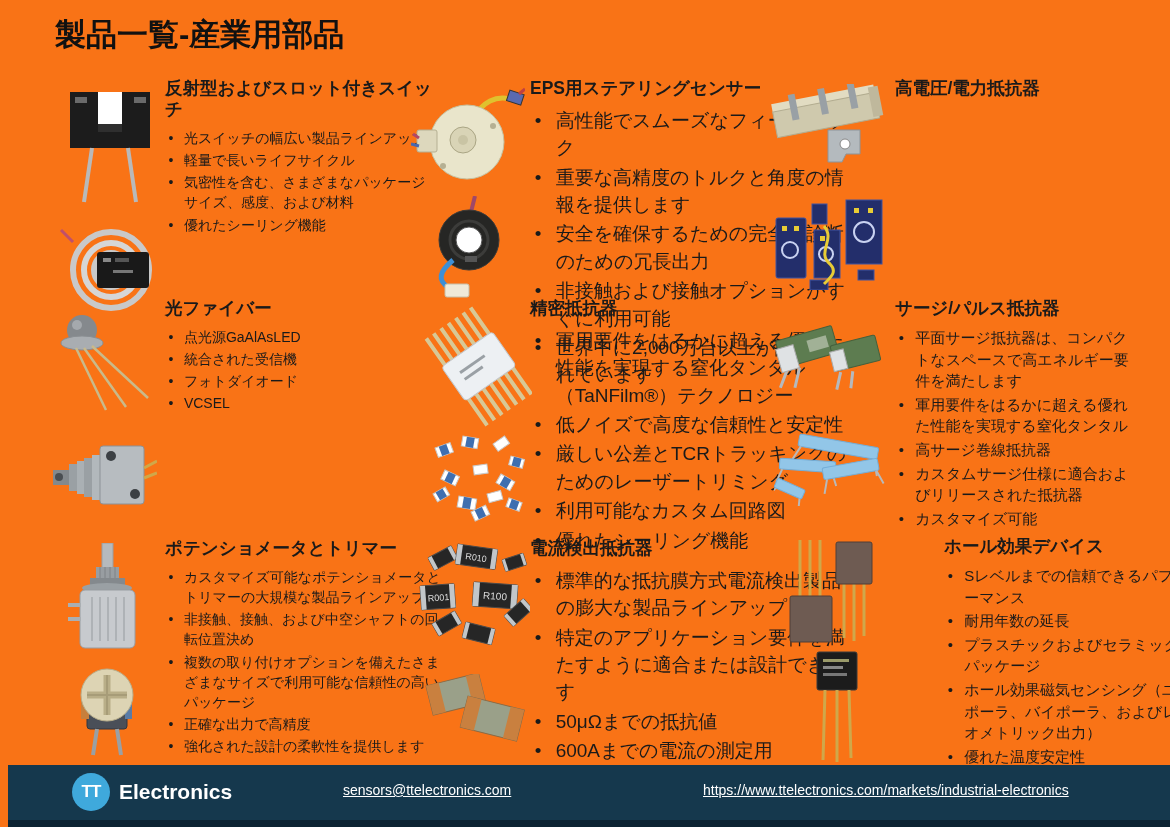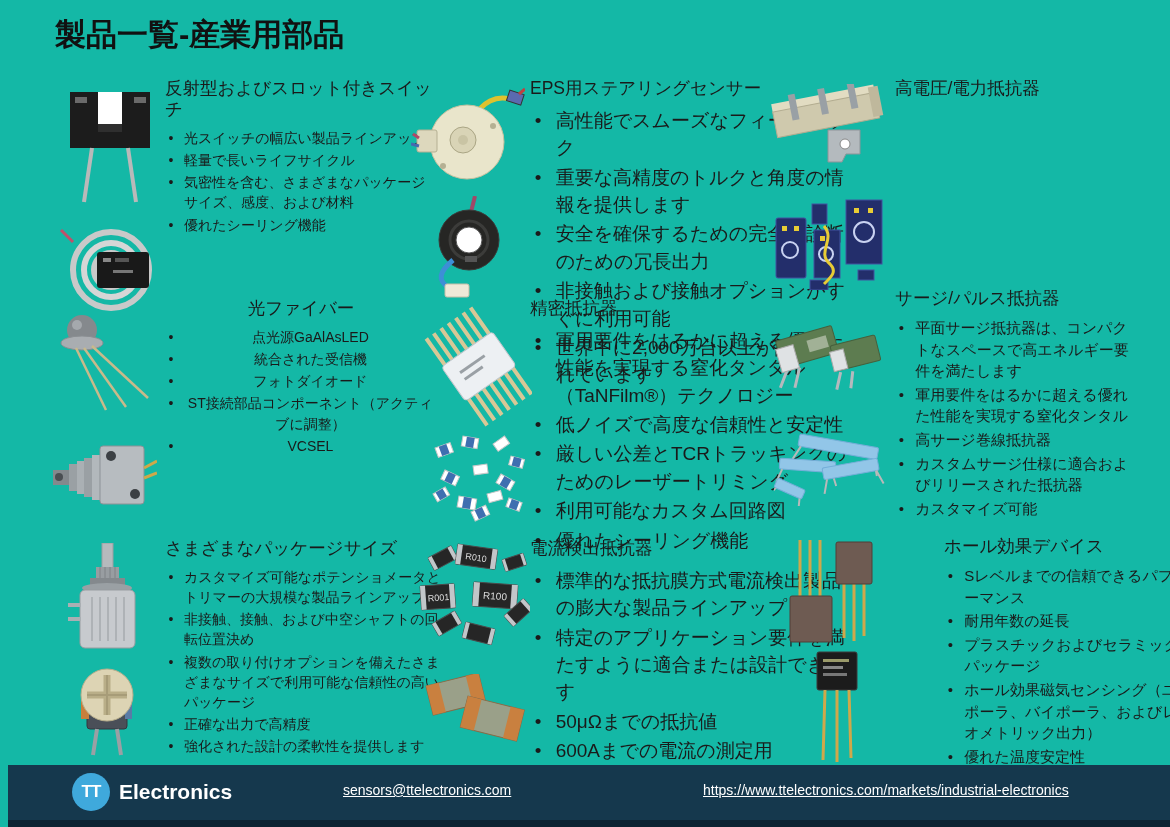--- a/index.html
+++ b/index.html
@@ -1,29 +1,29 @@
 <!DOCTYPE html>
 <html><head>
 <meta charset="utf-8">
 <style>
   html,body{margin:0;padding:0;background:#ffffff;}
-  .page{position:relative;width:1170px;height:827px;background:#14b8a6;overflow:hidden;
+  .page{position:relative;width:1170px;height:827px;background:#f97316;overflow:hidden;
         font-family:"Liberation Sans","DejaVu Sans",sans-serif;color:#1a1a1a;}
   .page-title{position:absolute;left:55px;top:14px;margin:0;font-size:31px;font-weight:700;color:#111;}
   .txt{position:absolute;}
-  .txt h2{margin:0 0 8px 0;font-size:17.5px;font-weight:400;line-height:1.2;}
+  .txt h2{margin:0 0 8px 0;font-size:17.5px;font-weight:700;line-height:1.2;}
   .txt ul{margin:0;padding:0;list-style:none;}
   .txt li{position:relative;padding-left:1.35em;margin:0 0 2px 0;line-height:1.44;}
   .txt li::before{content:"\2022";position:absolute;left:0.25em;}
   .txt-s1{left:165px;top:78px;width:272px;font-size:14px;}
   .txt-s2{left:530px;top:78px;width:316px;font-size:19px;}
   .txt-s3{left:895px;top:78px;width:248px;font-size:15px;}
-  .txt-s4{left:165px;top:298px;width:272px;font-size:14px;text-align:center;}
+  .txt-s4{left:165px;top:298px;width:272px;font-size:14px;}
   .txt-s5{left:530px;top:298px;width:320px;font-size:19px;}
-  .txt-s6{left:895px;top:288px;width:248px;font-size:15px;}
+  .txt-s6{left:895px;top:298px;width:248px;font-size:15px;}
   .txt-s7{left:165px;top:538px;width:284px;font-size:14px;}
   .txt-s8{left:530px;top:538px;width:320px;font-size:19px;}
   .txt-s9{left:944px;top:536px;width:250px;font-size:15px;}
   .imgs{position:absolute;display:flex;flex-direction:column;align-items:center;}
   .img-s1{left:55px;top:88px;gap:18px;}
   .img-s2{left:411px;top:86px;gap:14px;}
   .img-s3{left:766px;top:84px;gap:26px;}
   .img-s4{left:48px;top:310px;gap:22px;}
   .img-s5{left:424px;top:306px;gap:4px;}
   .img-s6{left:770px;top:316px;gap:36px;}
@@ -177,21 +177,20 @@
         <path d="M93,34 L106,27" stroke="#cfa84a" stroke-width="3"></path>
         <path d="M93,44 L106,39" stroke="#cfa84a" stroke-width="3"></path>
       </svg>
     </div>
     <div class="txt txt-s4">
       <h2>光ファイバー</h2>
       <ul>
           <li>点光源GaAlAsLED</li>
           <li>統合された受信機</li>
           <li>フォトダイオード</li>
-          <li>ST接続部品コンポーネント（アクティブに調整）</li>
           <li>VCSEL</li>
         </ul>
     </div>
   </section>
 
   <section>
     <div class="imgs img-s5">
       <svg width="108" height="122">
         <g transform="rotate(-35 54 61)">
           <path d="M28,40 V8 M37,40 V8 M46,40 V8 M55,40 V8 M64,40 V8 M73,40 V8 M82,40 V8" stroke="#d8c896" stroke-width="4"></path>
@@ -324,21 +323,21 @@
         <rect x="20" y="30" width="40" height="36" rx="3" fill="#4a4f58" stroke="#33373e"></rect>
         <rect x="14" y="36" width="8" height="20" fill="#c77f3c"></rect>
         <rect x="58" y="38" width="7" height="18" fill="#5a7ba6"></rect>
         <circle cx="40" cy="32" r="26" fill="#ddd4b4" stroke="#b9af8c"></circle>
         <path d="M40,12 V52 M20,32 H60" stroke="#b9ae88" stroke-width="7"></path>
         <path d="M40,12 V52 M20,32 H60" stroke="#a79c78" stroke-width="2"></path>
         <path d="M30,66 L26,92 M50,66 L54,92" stroke="#9aa0a4" stroke-width="4"></path>
       </svg>
     </div>
     <div class="txt txt-s7">
-      <h2>さまざまなパッケージサイズ</h2>
+      <h2>ポテンショメータとトリマー</h2>
       <ul>
           <li>カスタマイズ可能なポテンショメータとトリマーの大規模な製品ラインアップ</li>
           <li>非接触、接触、および中空シャフトの回転位置決め</li>
           <li>複数の取り付けオプションを備えたさまざまなサイズで利用可能な信頼性の高いパッケージ</li>
           <li>正確な出力で高精度</li>
           <li>強化された設計の柔軟性を提供します</li>
         </ul>
     </div>
   </section>
 

